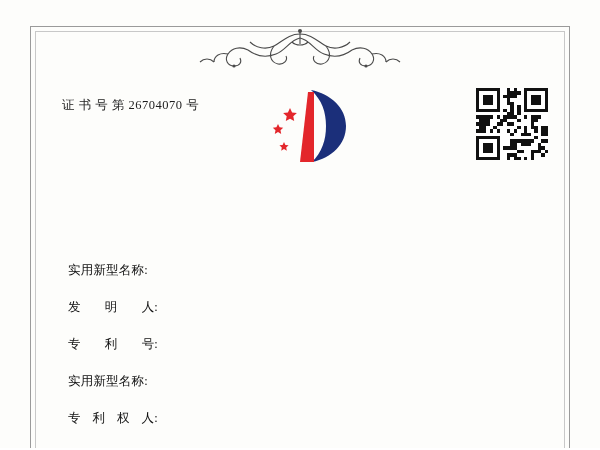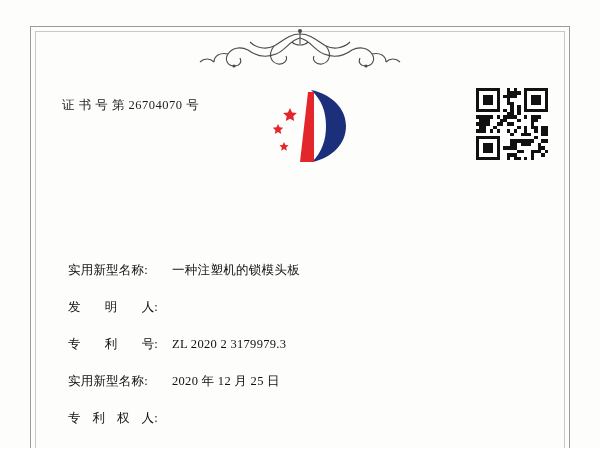--- a/index.html
+++ b/index.html
@@ -629,40 +629,37 @@
       <i style="background: transparent;"></i>
       <i style="background: transparent;"></i>
       <i style="background: transparent;"></i>
       <i style="background: transparent;"></i>
     </div>
 
 
   <div class="fields" id="fields">
       <div class="field-row">
         <div class="field-label">实用新型名称:</div>
-        <div class="field-value">一种注塑机的锁模头板</div>
       </div>
       <div class="field-row">
         <div class="field-label spaced">
           <span>发</span>
           <span>明</span>
           <span>人:</span>
         </div>
       </div>
       <div class="field-row">
         <div class="field-label spaced">
           <span>专</span>
           <span>利</span>
           <span>号:</span>
         </div>
-        <div class="field-value">ZL 2020 2 3179979.3</div>
       </div>
       <div class="field-row">
         <div class="field-label">实用新型名称:</div>
-        <div class="field-value">2020 年 12 月 25 日</div>
       </div>
       <div class="field-row">
         <div class="field-label spaced">
           <span>专</span>
           <span>利</span>
           <span>权</span>
           <span>人:</span>
         </div>
       </div>
     </div>

